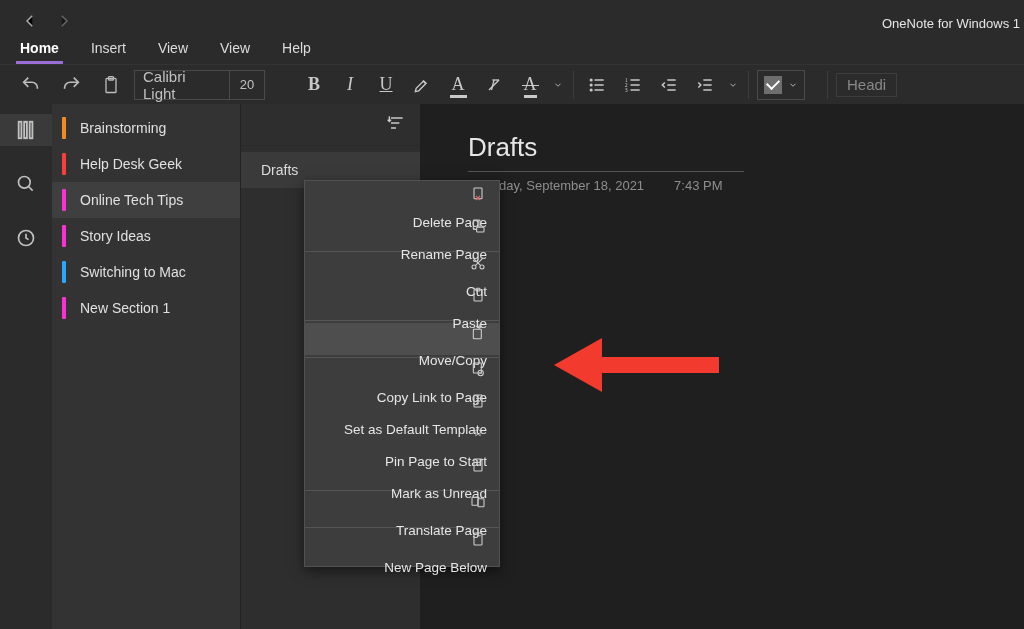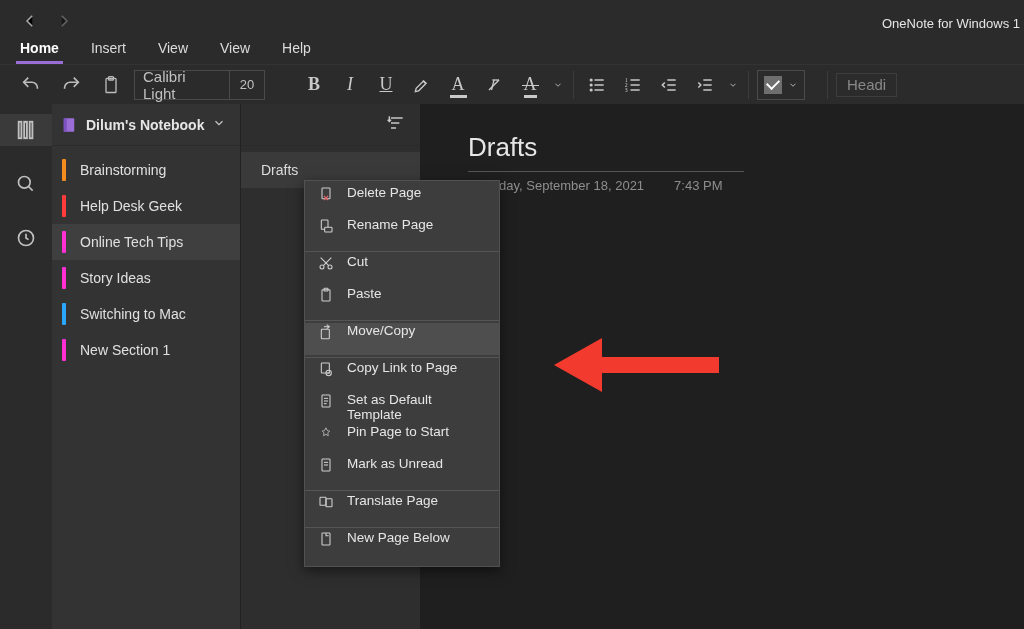--- a/index.html
+++ b/index.html
@@ -64,21 +64,21 @@
   .pages-col .page-item { height:36px; padding-left:20px; display:flex; align-items:center; font-size:14px; color:#dcdcdc; margin-top:6px;}
   .page-item.active { background:#3a3a3a;}
 
   .content { flex:1; background:#1f1f1f; position:relative; padding:28px 0 0 48px;}
   .page-title { font-size:26px; font-weight:400; color:#e6e6e6;}
   .title-underline { height:1px; background:#555; margin-top:8px; width:276px;}
   .meta-row { display:flex; gap:30px; font-size:13px; color:#8e8e8e; margin-top:6px;}
 
   
   .context-menu { position:absolute; left:304px; top:180px; width:196px; background:#3d3d3d; border:1px solid #515151; box-shadow:0 4px 12px rgba(0,0,0,.5); padding:4px 0; font-size:13.5px; z-index:50;}
-  .ctx-item { height:32px; display:flex; align-items:flex-start; gap:12px; padding:0 12px; color:#e6e6e6;}
+  .ctx-item { height:32px; display:flex; align-items:flex-end; gap:12px; padding:0 12px; color:#e6e6e6;flex-direction:column;}
   .ctx-item.hover { background:#4e4e4e; }
   .ctx-sep { height:1px; background:#555; margin:2px 0;}
   .ctx-icon { width:18px; height:18px; display:flex; align-items:center; justify-content:center; flex-shrink:0;}
   .ctx-icon svg { stroke:#cfcfcf; fill:none; }
 
   
   .arrow-annot { position:absolute; left:554px; top:335px; z-index:60; }
 
   .hdr-spacer { height:42px; border-bottom:1px solid #2a2a2a; display:flex; align-items:center; justify-content:flex-end; padding-right:14px;}
 </style>
@@ -243,36 +243,20 @@
     </div>
     <div class="rail-btn">
       <svg width="20" height="20" viewBox="0 0 24 24" stroke-width="2">
           <circle cx="12" cy="12" r="9"></circle>
           <path d="M12 7v5l3 2"></path>
         </svg>
     </div>
   </div>
 
   <div class="sections-col">
-    <div class="notebook-header">
-      <div class="nb-left">
-        <span class="nb-icon">
-          <svg width="18" height="18" viewBox="0 0 24 24" fill="#9a6dd7">
-              <rect x="5" y="3" width="14" height="18" rx="1"></rect>
-              <rect x="5" y="3" width="4" height="18" fill="#7b52c0"></rect>
-            </svg>
-        </span>
-        <span class="nb-title">Dilum's Notebook</span>
-        <span>
-          <svg class="chev-down" viewBox="0 0 24 24" stroke="#c9c9c9" stroke-width="2" fill="none">
-              <path d="M6 9l6 6 6-6"></path>
-            </svg>
-        </span>
-      </div>
-    </div>
 
     <div class="section-list">
       <div class="section-item">
           <span class="swatch" style="background:#f58b1f"></span>
           <span class="lbl">Brainstorming</span>
         </div>
       <div class="section-item">
           <span class="swatch" style="background:#ff3b3b"></span>
           <span class="lbl">Help Desk Geek</span>
         </div>

